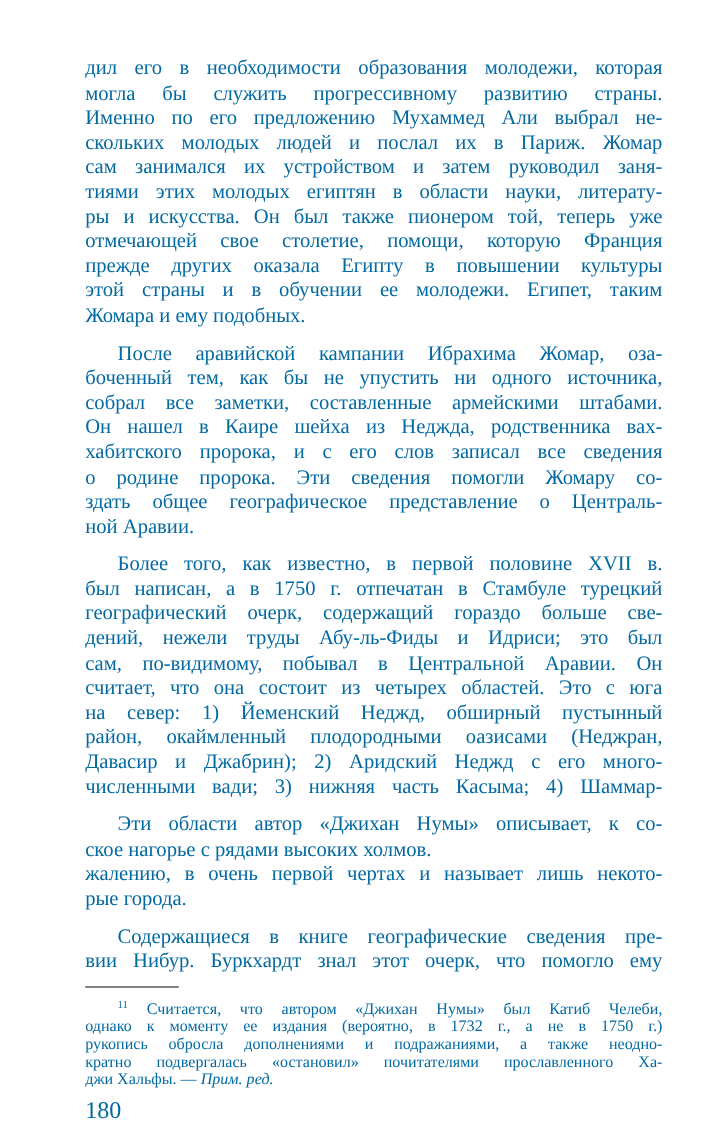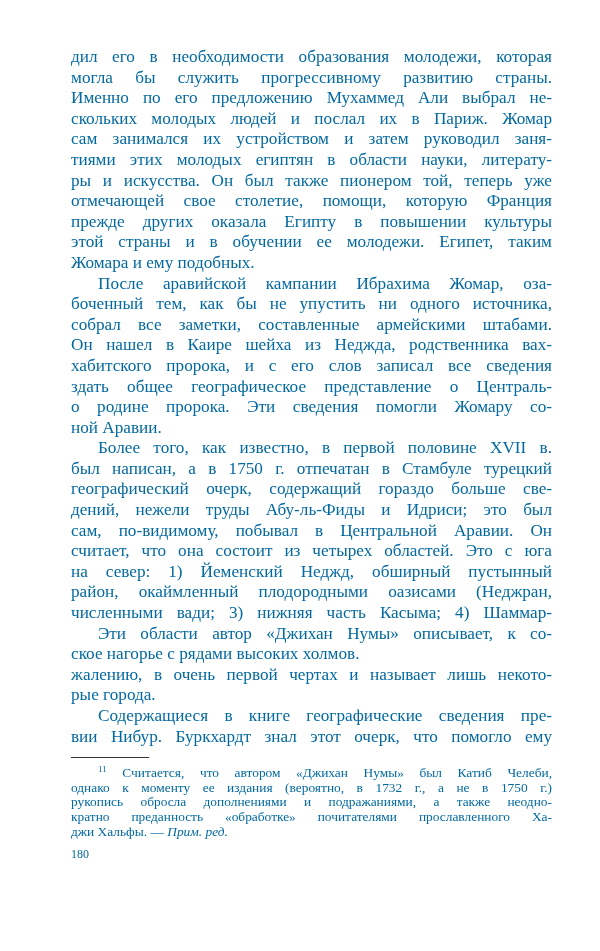--- a/index.html
+++ b/index.html
@@ -9,30 +9,30 @@
     font-family: "Liberation Serif", "DejaVu Serif", serif;
     color: #0369a1;
   }
   .body-text { font-size: 17.2px; line-height: 20.6px; }
   .line {
     display: block; white-space: nowrap;
     text-align: justify; text-align-last: justify;
     height: 20.6px;
   }
   .line.last { text-align-last: left; }
-  .line.indent { padding-left: 27px; }
+  .line.indent { padding-left: 27px; margin-top: 11px; }
   .rule {
     width: 78px; height: 0; border-top: 1px solid #333;
     margin-top: 10px; margin-bottom: 8px;
   }
   .foot-text { font-size: 13.4px; line-height: 14.6px; }
   .foot-text .line { height: 14.6px; }
   sup { font-size: 9px; vertical-align: 5px; line-height: 0; }
   .ital { font-style: italic; }
-  .page-number { font-size: 12px; margin-top: 8px; display: block; }
+  .page-number { font-size: 20px; margin-top: 8px; display: block; }
 </style>
 </head>
 <body>
 
 <div class="page">
   <div class="body-text" id="body">
       <span class="line"><span>дил его в необходимости образования молодежи, которая</span></span>
       <span class="line"><span>могла бы служить прогрессивному развитию страны.</span></span>
       <span class="line"><span>Именно по его предложению Мухаммед Али выбрал не-</span></span>
       <span class="line"><span>скольких молодых людей и послал их в Париж. Жомар</span></span>
@@ -41,41 +41,42 @@
       <span class="line"><span>ры и искусства. Он был также пионером той, теперь уже</span></span>
       <span class="line"><span>отмечающей свое столетие, помощи, которую Франция</span></span>
       <span class="line"><span>прежде других оказала Египту в повышении культуры</span></span>
       <span class="line"><span>этой страны и в обучении ее молодежи. Египет, таким</span></span>
       <span class="line last"><span>Жомара и ему подобных.</span></span>
       <span class="line indent"><span>После аравийской кампании Ибрахима Жомар, оза-</span></span>
       <span class="line"><span>боченный тем, как бы не упустить ни одного источника,</span></span>
       <span class="line"><span>собрал все заметки, составленные армейскими штабами.</span></span>
       <span class="line"><span>Он нашел в Каире шейха из Неджда, родственника вах-</span></span>
       <span class="line"><span>хабитского пророка, и с его слов записал все сведения</span></span>
+      <span class="line"><span>о родине пророка. Эти сведения помогли Жомару со-</span></span>
       <span class="line"><span>здать общее географическое представление о Централь-</span></span>
-      <span class="line"><span>о родине пророка. Эти сведения помогли Жомару со-</span></span>
       <span class="line last"><span>ной Аравии.</span></span>
       <span class="line indent"><span>Более того, как известно, в первой половине XVII в.</span></span>
       <span class="line"><span>был написан, а в 1750 г. отпечатан в Стамбуле турецкий</span></span>
       <span class="line"><span>географический очерк, содержащий гораздо больше све-</span></span>
       <span class="line"><span>дений, нежели труды Абу-ль-Фиды и Идриси; это был</span></span>
       <span class="line"><span>сам, по-видимому, побывал в Центральной Аравии. Он</span></span>
       <span class="line"><span>считает, что она состоит из четырех областей. Это с юга</span></span>
       <span class="line"><span>на север: 1) Йеменский Неджд, обширный пустынный</span></span>
       <span class="line"><span>район, окаймленный плодородными оазисами (Неджран,</span></span>
+      <span class="line"><span>Давасир и Джабрин); 2) Аридский Неджд с его много-</span></span>
       <span class="line"><span>численными вади; 3) нижняя часть Касыма; 4) Шаммар-</span></span>
       <span class="line indent"><span>Эти области автор «Джихан Нумы» описывает, к со-</span></span>
       <span class="line last"><span>ское нагорье с рядами высоких холмов.</span></span>
       <span class="line"><span>жалению, в очень первой чертах и называет лишь некото-</span></span>
       <span class="line last"><span>рые города.</span></span>
       <span class="line indent"><span>Содержащиеся в книге географические сведения пре-</span></span>
       <span class="line"><span>вии Нибур. Буркхардт знал этот очерк, что помогло ему</span></span>
     </div>
   <div class="rule"></div>
   <div class="foot-text" id="foot">
       <span class="line indent"><sup>11</sup><span> Считается, что автором «Джихан Нумы» был Катиб Челеби,</span></span>
       <span class="line"><span>однако к моменту ее издания (вероятно, в 1732 г., а не в 1750 г.)</span></span>
       <span class="line"><span>рукопись обросла дополнениями и подражаниями, а также неодно-</span></span>
-      <span class="line"><span>кратно преданность «обработке» почитателями прославленного Ха-</span></span>
+      <span class="line"><span>кратно подвергалась «остановил» почитателями прославленного Ха-</span></span>
       <span class="line last"><span>джи Хальфы. — </span><span class="ital">Прим. ред.</span></span>
     </div>
   <span class="page-number">180</span>
 </div>
 
 </body></html>

